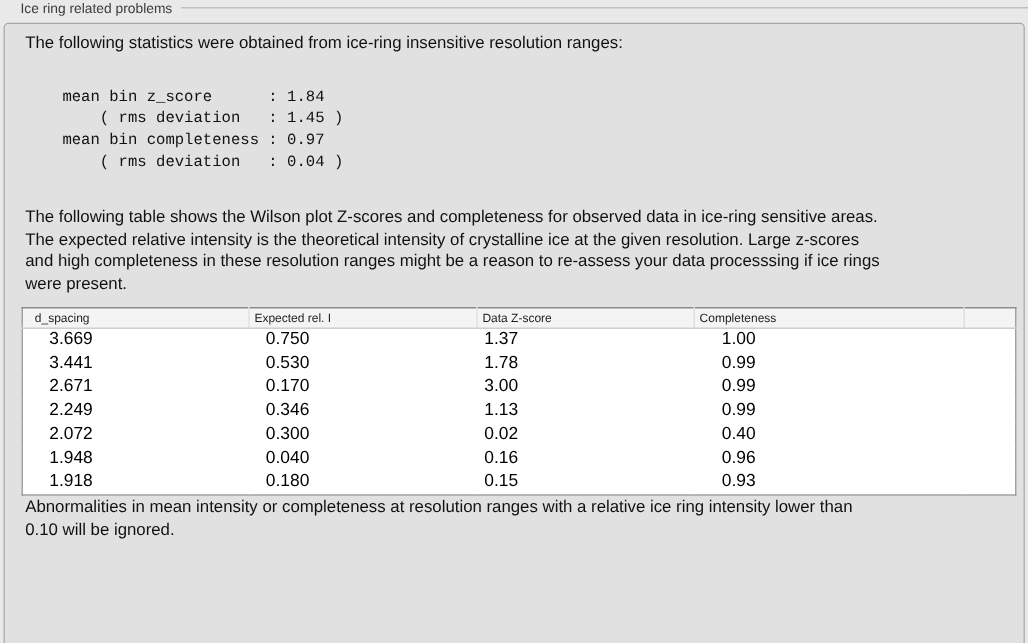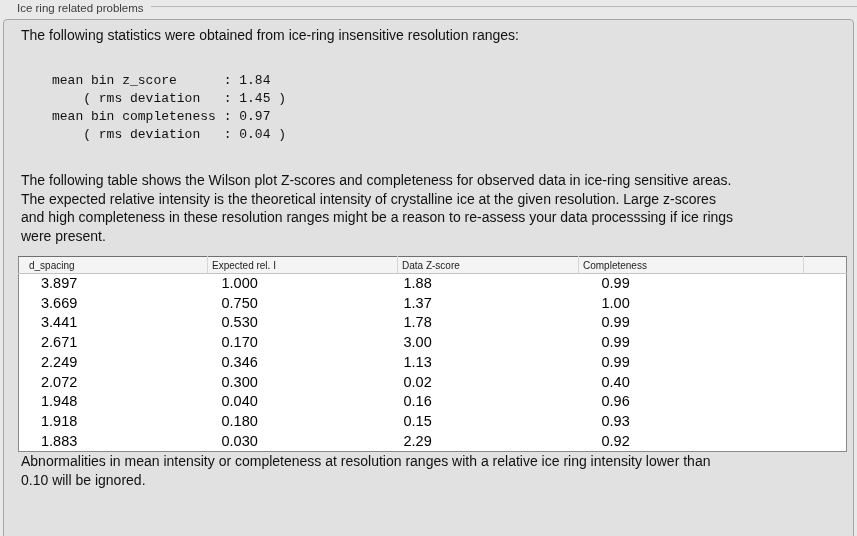--- a/index.html
+++ b/index.html
@@ -129,27 +129,20 @@
       <tr>
         <th>d_spacing</th>
         <th>Expected rel. I</th>
         <th>Data Z-score</th>
         <th>Completeness</th>
         <th></th>
       </tr>
     </thead>
     <tbody>
         <tr>
-          <td>3.897</td>
-          <td>1.000</td>
-          <td>1.88</td>
-          <td>0.99</td>
-          <td></td>
-        </tr>
-        <tr>
           <td>3.669</td>
           <td>0.750</td>
           <td>1.37</td>
           <td>1.00</td>
           <td></td>
         </tr>
         <tr>
           <td>3.441</td>
           <td>0.530</td>
           <td>1.78</td>
@@ -184,27 +177,20 @@
           <td>0.96</td>
           <td></td>
         </tr>
         <tr>
           <td>1.918</td>
           <td>0.180</td>
           <td>0.15</td>
           <td>0.93</td>
           <td></td>
         </tr>
-        <tr>
-          <td>1.883</td>
-          <td>0.030</td>
-          <td>2.29</td>
-          <td>0.92</td>
-          <td></td>
-        </tr>
       </tbody>
   </table>
 
   <div class="para note1">Abnormalities in mean intensity or completeness at resolution ranges with a relative ice ring intensity lower than
 0.10 will be ignored.</div>
 
 
 </div>
 
 </body></html>

